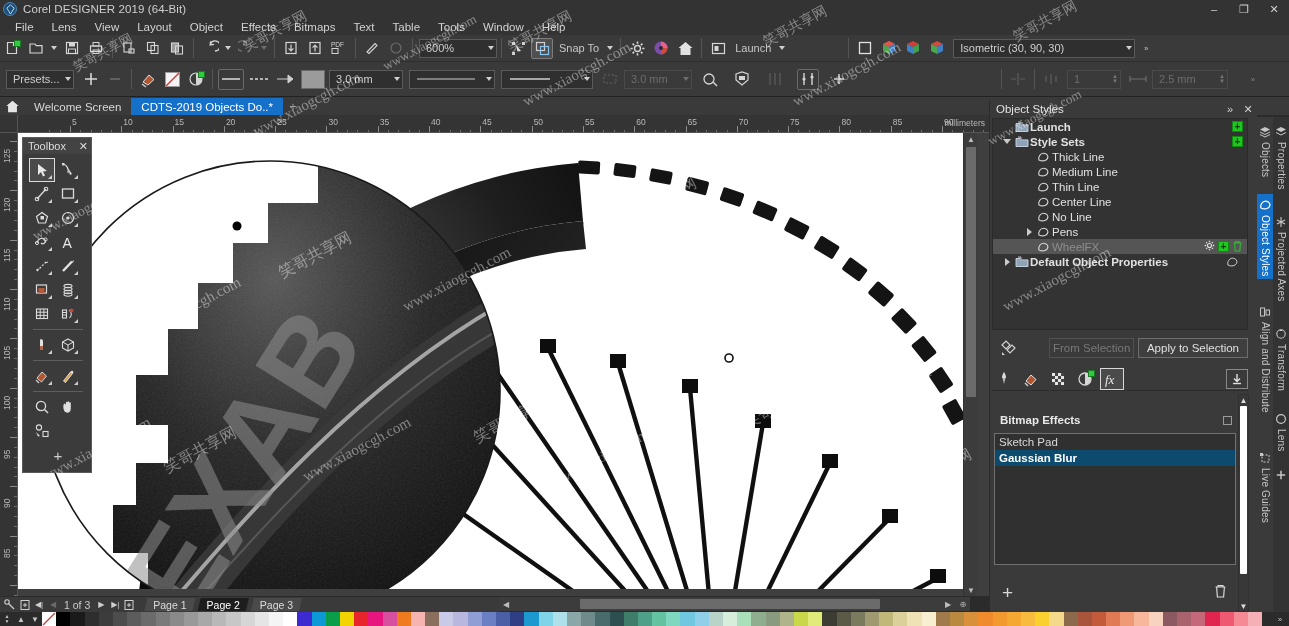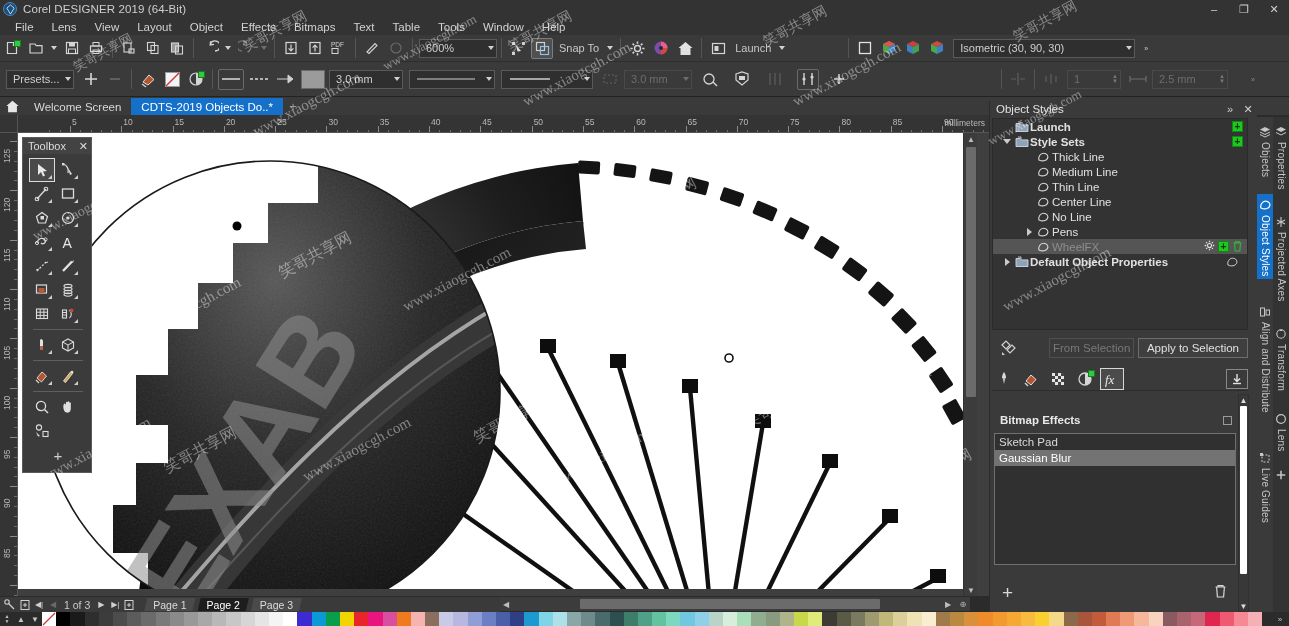--- a/index.html
+++ b/index.html
@@ -210,21 +210,21 @@
   .section-head {
     position: absolute; top: 311px; left: 2px; width: 244px; height: 16px;
     display: flex; align-items: center; font-size: 11.5px; font-weight: bold; color: #e8e8e8;
     padding-left: 8px;
   }
   .fx-list {
     position: absolute; top: 332px; left: 4px; width: 242px; height: 132px;
     background: #303030; border: 1px solid #707070; overflow: hidden;
   }
   .fx-item { height: 16px; line-height: 16px; padding-left: 4px; font-size: 11.5px; color: #d8d8d8; }
-  .fx-item.sel { background: #737373; color: #ffffff; }
+  .fx-item.sel { background: #0c4a6e; color: #ffffff; font-weight: bold; }
   .fx-foot {
     position: absolute; top: 478px; left: 4px; width: 242px; height: 26px;
     display: flex; align-items: center; justify-content: space-between; padding: 0 8px;
   }
   .docker-scroll {
     position: absolute; top: 293px; left: 248px; width: 11px; height: 218px;
     background: #383838; border: 1px solid #303030;
   }
 
   

